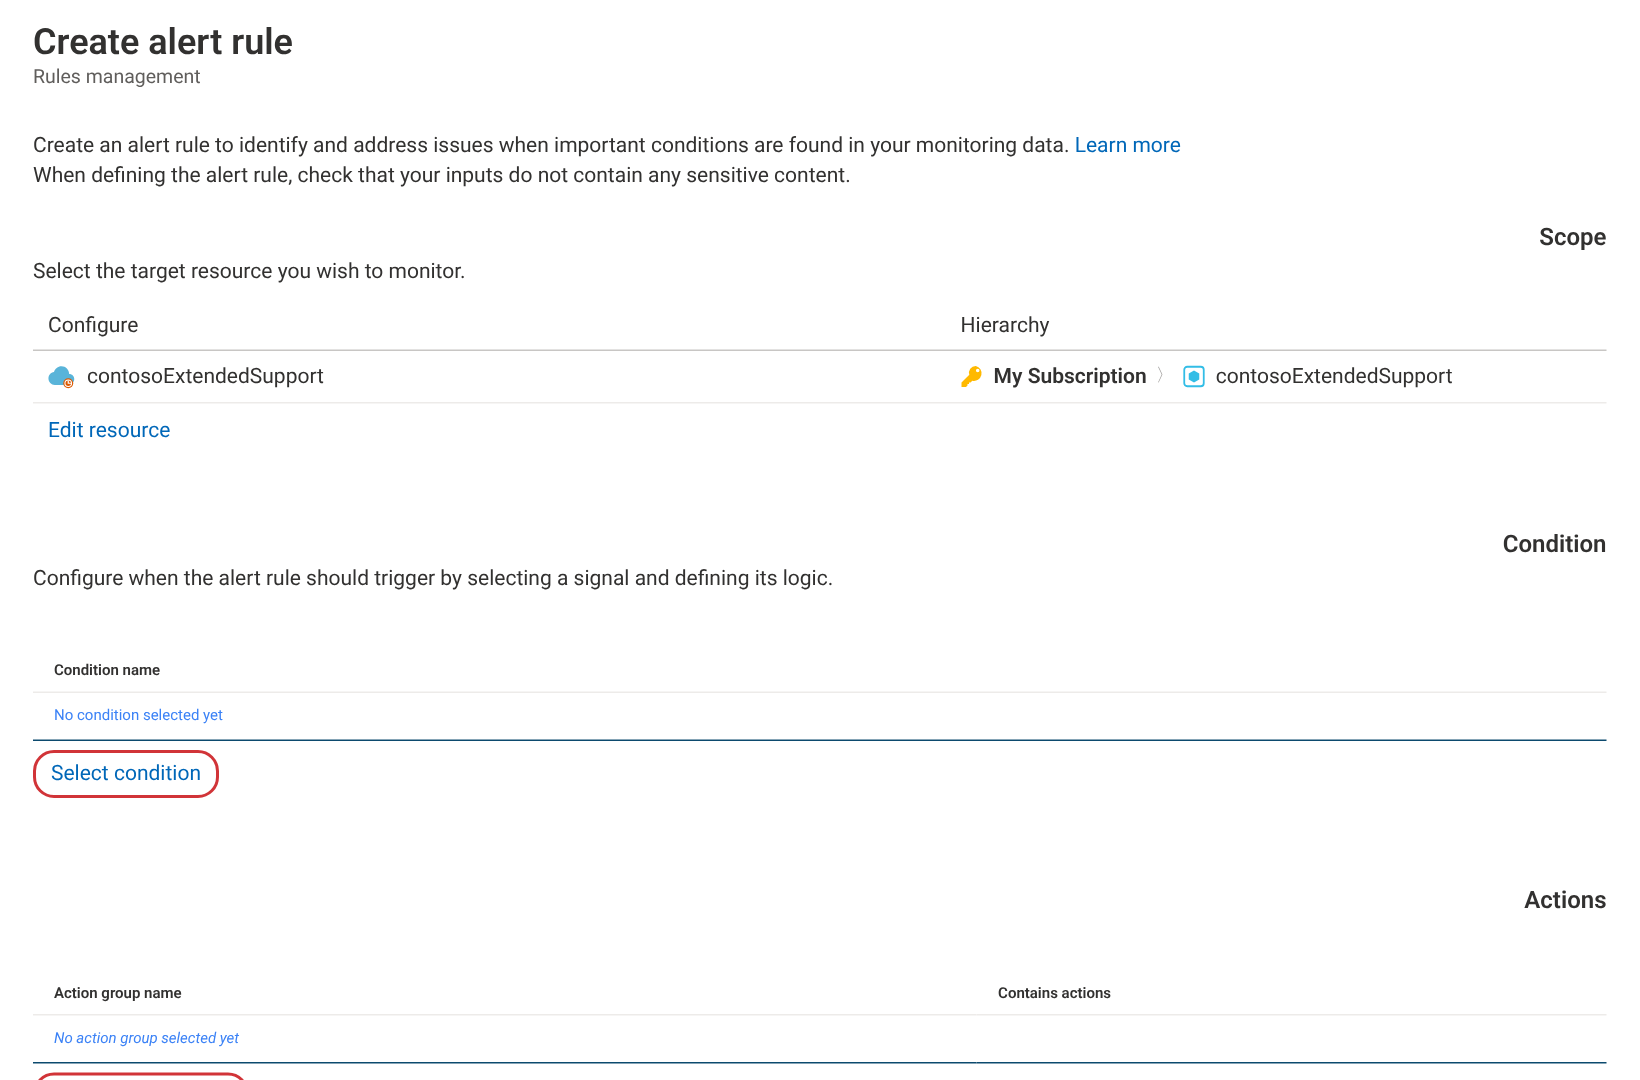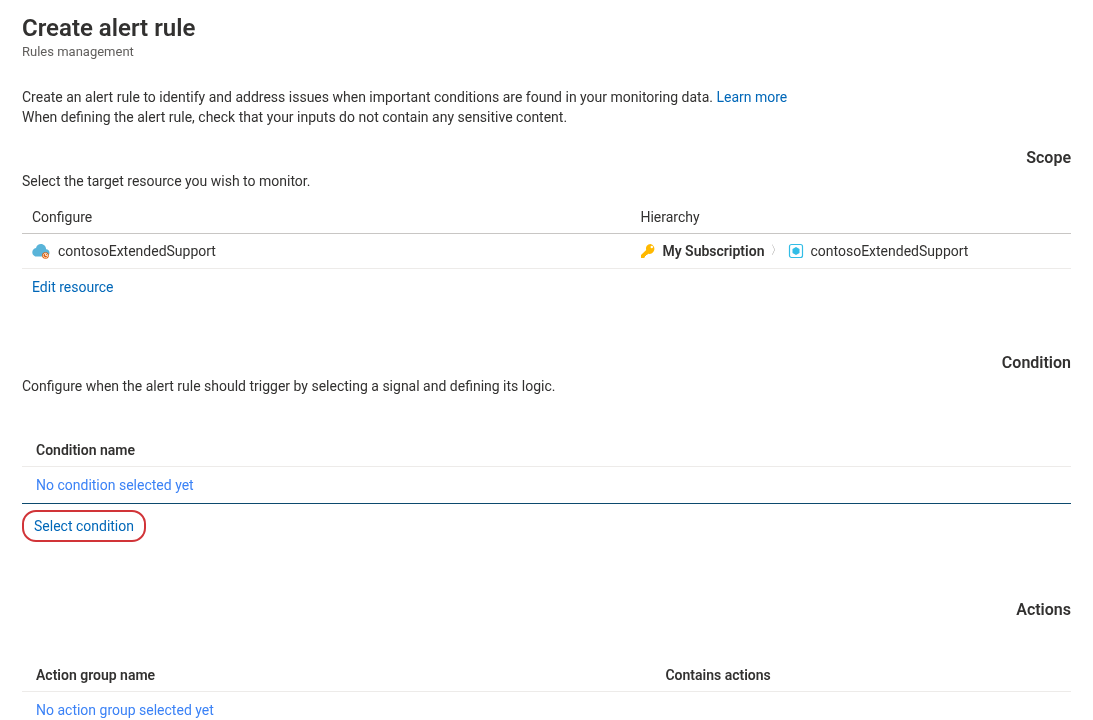--- a/index.html
+++ b/index.html
@@ -102,36 +102,36 @@
   }
 
   .section-gap {
     margin-top: 58px;
   }
 
   
   .plain-table {
     width: 100%;
     border-collapse: collapse;
-    font-size: 14px;
+    font-size: 10px;
     margin-top: 40px;
   }
   .plain-table th {
     text-align: left;
     font-weight: 600;
     padding: 8px 14px;
     border-bottom: 1px solid #edebe9;
     color: #323130;
   }
   .plain-table td {
     padding: 10px 14px;
     border-bottom: 1px solid #0c4a6e;
     color: #3b82f6;
   }
-  .plain-table td.italic { }
+  .plain-table td.italic { font-style: italic; }
 
   .red-box-link {
     display: inline-block;
     margin: 6px 0 0 0;
     padding: 6px 10px;
     border: 2px solid #d13438;
     border-radius: 14px;
   }
   .red-box-link > span {
     color: #0067b8;

